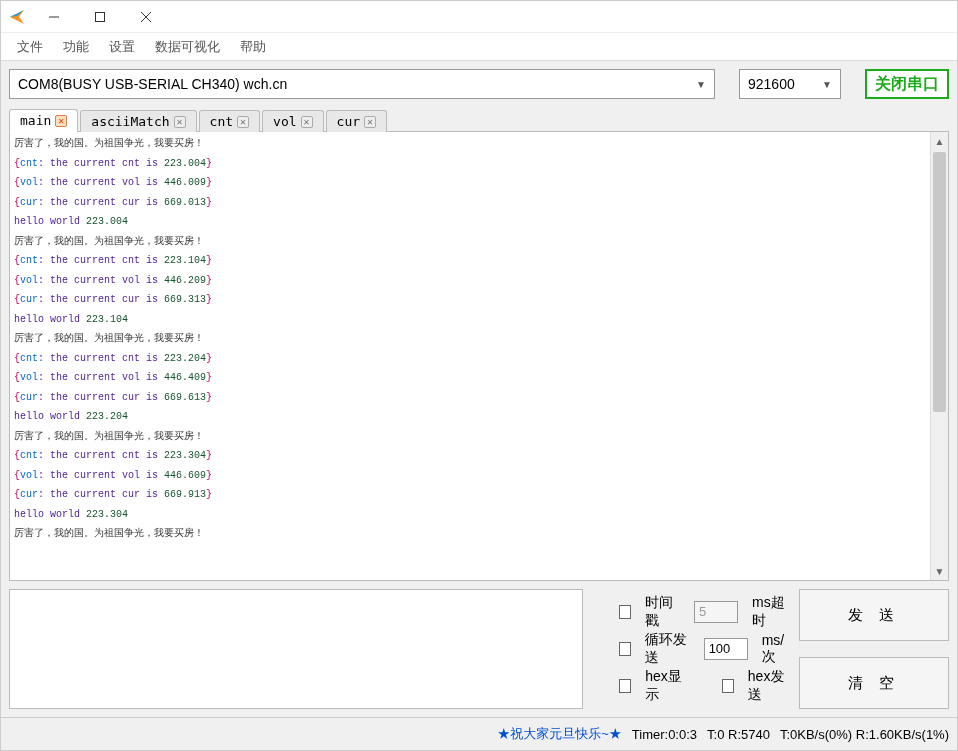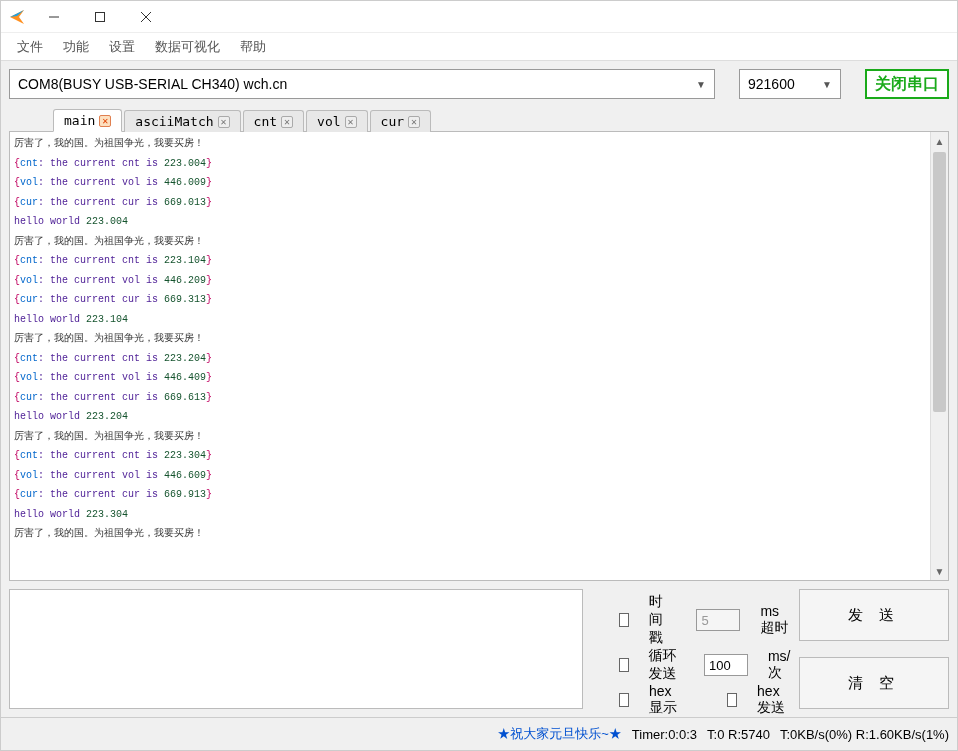--- a/index.html
+++ b/index.html
@@ -105,21 +105,20 @@
   display: flex;
   align-items: center;
   gap: 4px;
   position: relative;
   top: 1px;
   border-radius: 3px 3px 0 0;
 }
 .tab.active {
   background: #fff;
   border-bottom: 1px solid #fff;
-  margin-left: 44px;
 }
 .tab-close {
   width: 12px; height: 12px;
   display: flex; align-items: center; justify-content: center;
   font-size: 10px;
   border: 1px solid #e08050;
   color: #e04000;
   background: #fde0c0;
   border-radius: 2px;
 }
@@ -190,21 +189,21 @@
 .options {
   width: 200px;
   display: flex;
   flex-direction: column;
   justify-content: space-around;
   padding: 4px 0;
 }
 .opt-row {
   display: flex;
   align-items: center;
-  gap: 20px;
+  gap: 14px;
   font-size: 14px;
   padding-left: 28px;
 }
 .opt-row input[type=text] {
   width: 44px;
   height: 22px;
   border: 1px solid #999;
   padding: 0 4px;
   text-align: left;
   font-size: 13px;

